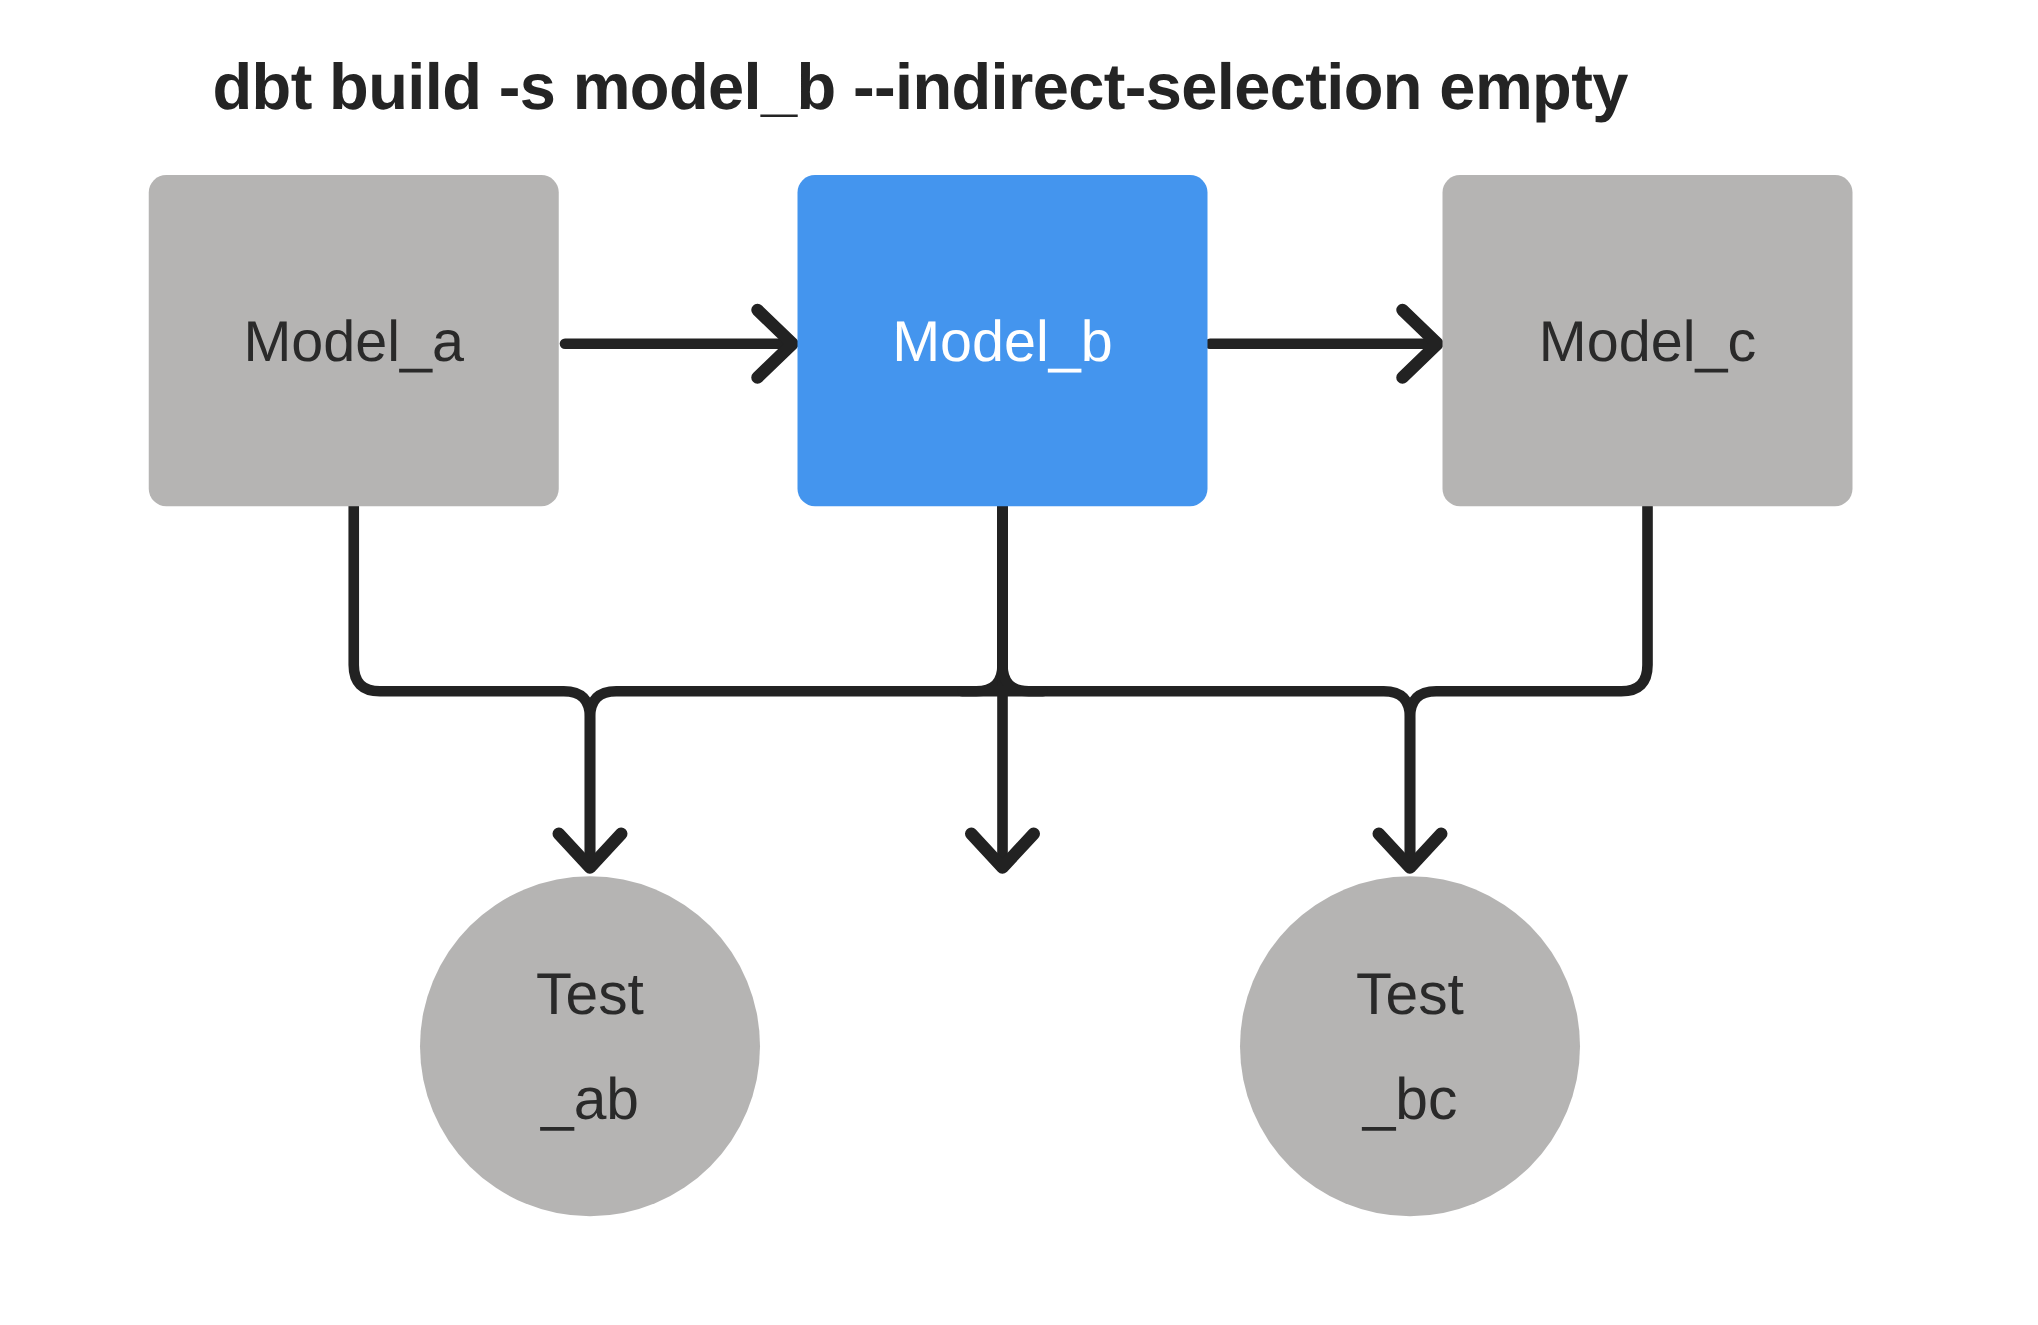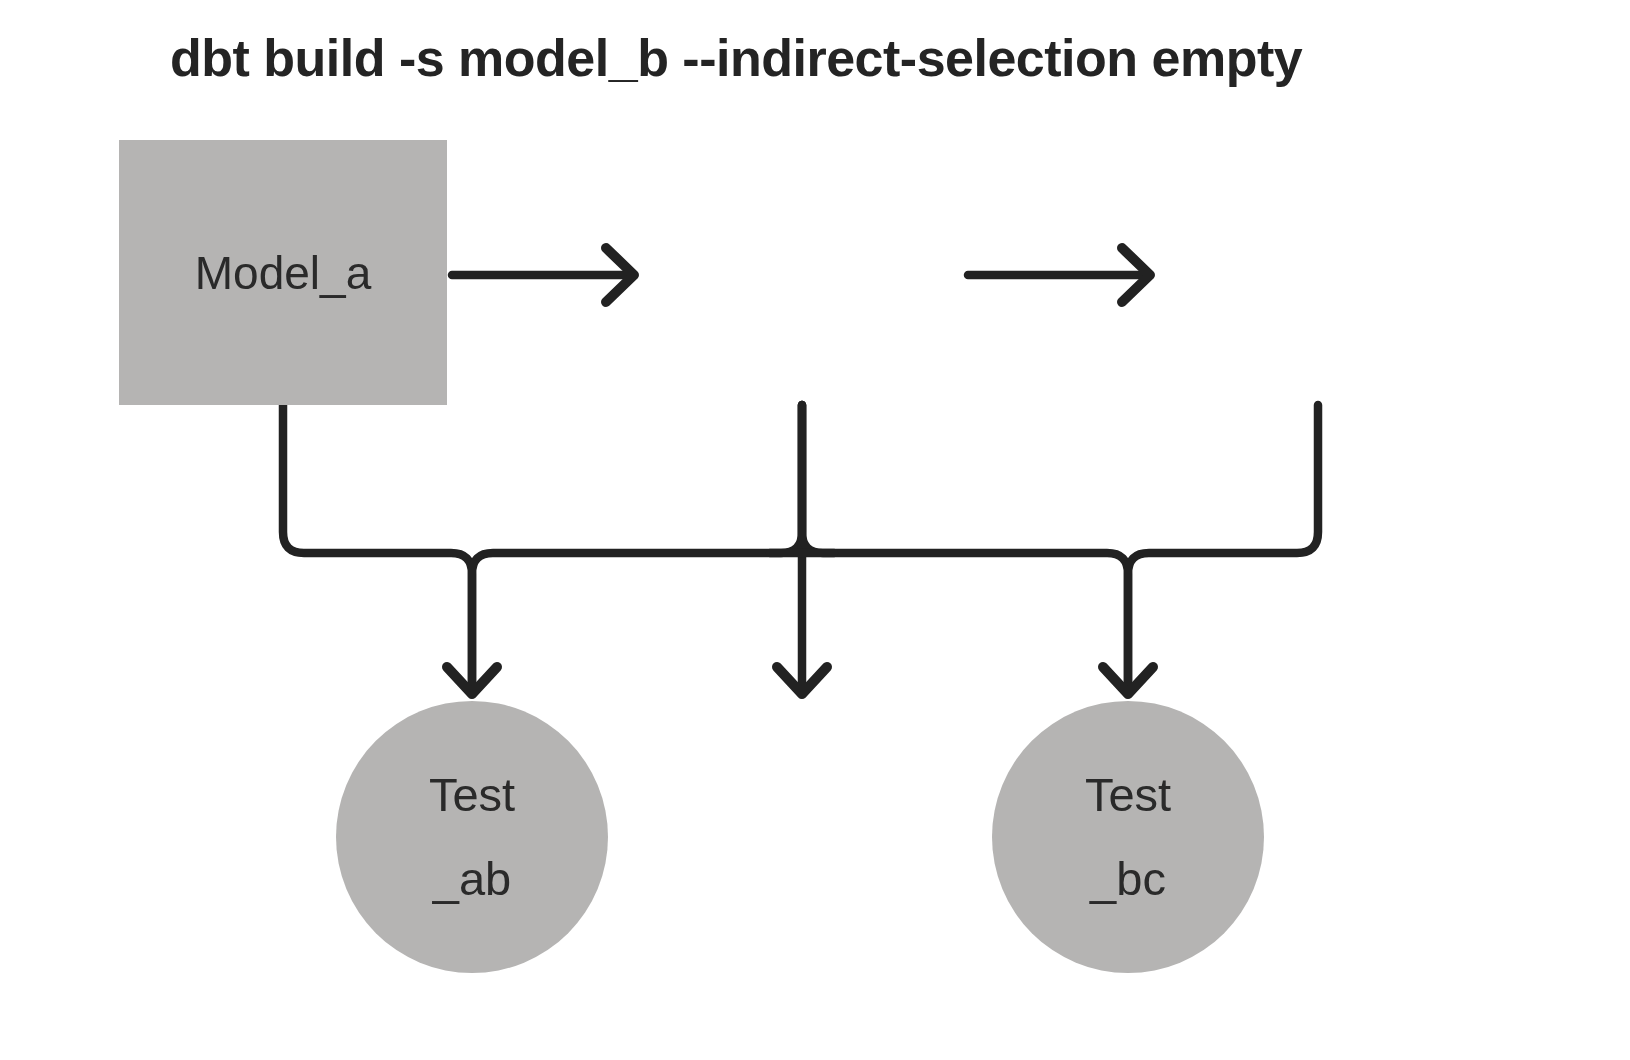--- a/index.html
+++ b/index.html
@@ -20,21 +20,21 @@
   .canvas{
     position:relative;
     width:1630px;
     height:1060px;
     background:var(--background);
     overflow:hidden;
   }
   .title{
     position:absolute;
     left:170px;
-    top:28px;
+    top:40px;
     font-size:52px;
     font-weight:600;
     letter-spacing:-0.5px;
     color:var(--title-color);
     white-space:nowrap;
   }
   .edges{
     position:absolute;
     left:0;top:0;
     width:1630px;height:1060px;
@@ -57,21 +57,21 @@
     text-align:center;
     color:var(--text-dark);
     font-size:46px;
     font-weight:500;
     letter-spacing:0;
   }
   .node.model{
     top:140px;
     width:328px;
     height:265px;
-    border-radius:0;
+    border-radius:14px;
     background:var(--node-gray);
   }
   .node.model.selected{
     background:var(--accent-blue);
     color:var(--text-light);
   }
   .node.test{
     top:701px;
     width:272px;
     height:272px;
@@ -117,21 +117,27 @@
 
     <path class="arrowhead" d="M447 667 L472 694 L497 667"></path>
     <path class="arrowhead" d="M777 667 L802 694 L827 667"></path>
     <path class="arrowhead" d="M1103 667 L1128 694 L1153 667"></path>
   </svg>
 
   <div class="node model model-a">
     <span>Model_a</span>
   </div>
 
+  <div class="node model selected model-b">
+    <span>Model_b</span>
+  </div>
 
+  <div class="node model model-c">
+    <span>Model_c</span>
+  </div>
 
   <div class="node test test-ab">
     <span>Test</span>
     <span>_ab</span>
   </div>
 
 
   <div class="node test test-bc">
     <span>Test</span>
     <span>_bc</span>

